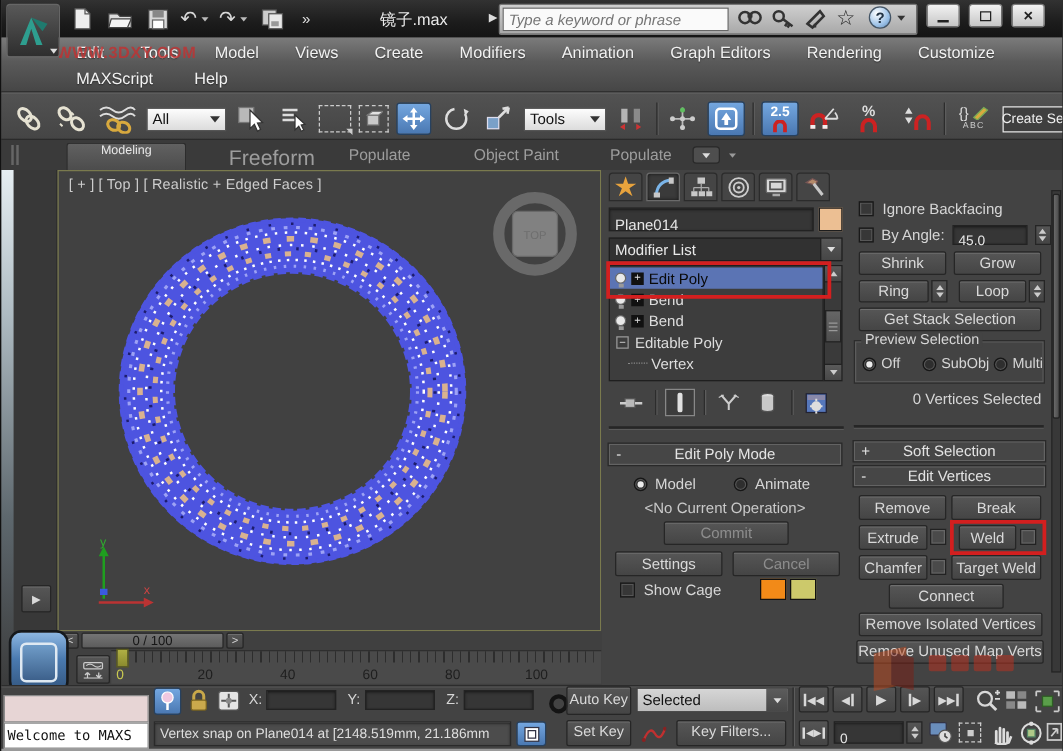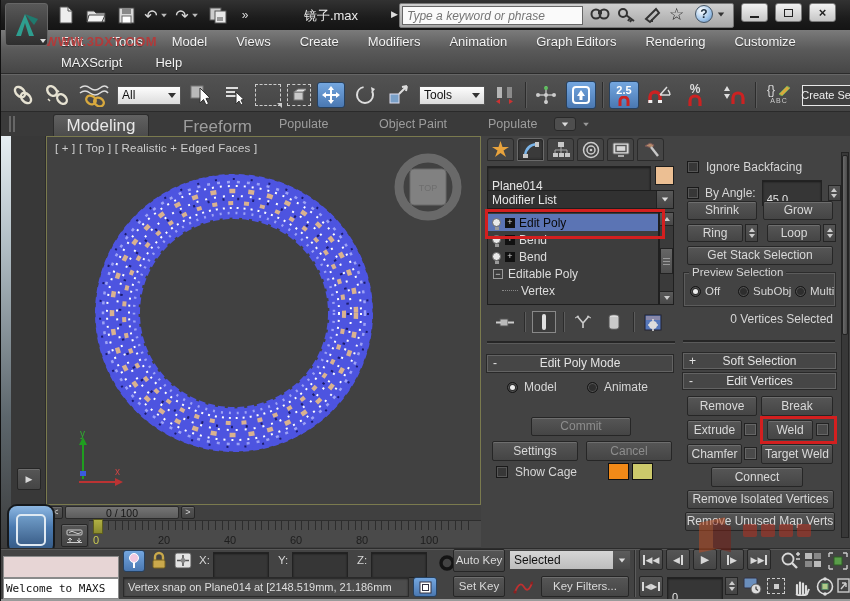--- a/index.html
+++ b/index.html
@@ -1,21 +1,21 @@
 <!DOCTYPE html>
 <html><head>
 <meta charset="utf-8">
 <style>
   *{margin:0;padding:0;box-sizing:border-box;font-family:"Liberation Sans",sans-serif}
   html,body{background:#222}
   #root{position:relative;width:850px;height:601px;background:#3e3e3e;overflow:hidden;border-left:1px solid #111}
   .abs{position:absolute}
   .btn{background:linear-gradient(#565656,#454545);border:1px solid #262626;box-shadow:inset 0 1px 0 #6e6e6e;color:#d9d9d9;font-size:12px;text-align:center;border-radius:2px;line-height:17px;cursor:default}
   .btn.dim{color:#8d8d8d}
-  .fld{background:#363636;border:1px solid #222;box-shadow:inset 0 1px 2px #1a1a1a;color:#e6e6e6;font-size:11px;padding:12px 4px}
+  .fld{background:#363636;border:1px solid #222;box-shadow:inset 0 1px 2px #1a1a1a;color:#e6e6e6;font-size:11px;padding:6px 4px}
   .roll{background:#464646;border:1px solid #636363;outline:1px solid #292929;color:#e3e3e3;font-size:12px;text-align:center}
   .chk{width:12px;height:12px;background:#373737;border:1px solid #191919;box-shadow:inset 0 0 0 1px #575757}
   .radio{width:11px;height:11px;border-radius:50%;background:#2e2e2e;border:1px solid #161616;box-shadow:inset 0 0 0 1px #555}
   .radio.on::after{content:"";display:block;width:5px;height:5px;border-radius:50%;background:#ededed;margin:2px auto}
   .lbl{color:#d6d6d6;font-size:12px;white-space:nowrap}
   .menuitem{color:#f2f2f2;font-size:13px;text-shadow:0 1px 1px rgba(0,0,0,.45);white-space:nowrap}
   .tbico{width:28px;height:26px;display:flex;align-items:center;justify-content:center;color:#d8d8d8}
   .bluebtn{background:linear-gradient(#74a7e0,#4a78b2);border:1px solid #27415f;border-radius:3px}
   .vsep{width:1px;background:#2c2c2c;box-shadow:1px 0 0 #5c5c5c}
   .spn{width:13px;display:flex;flex-direction:column;align-items:center;justify-content:space-evenly;background:linear-gradient(#555,#444);border:1px solid #252525}
@@ -275,21 +275,21 @@
           <span style="color:#ccc;font-size:7px;letter-spacing:1px">ABC</span>
         </div>
       <div style="width:80px;height:21px;border:1px solid #e8e8e8;background:#3f3f3f;color:#efefef;font-size:11px;display:flex;align-items:center;justify-content:center;white-space:nowrap">
           <span>Create Selection</span>
         </div>
     </div>
   </div>
 
   <div class="abs" style="left:0;top:112px;width:850px;height:24px;background:#3a3a3a">
     <div style="position:absolute;left:8px;top:4px;width:6px;height:16px;border-left:2px solid #666;border-right:2px solid #666"></div>
-    <div style="position:absolute;left:52px;top:2px;width:96px;height:22px;background:linear-gradient(#616161,#4c4c4c);border:1px solid #2c2c2c;border-bottom:none;border-radius:3px 3px 0 0;color:#e8e8e8;font-size:17px;display:flex;align-items:center;justify-content:center">
+    <div style="position:absolute;left:52px;top:2px;width:96px;height:22px;background:linear-gradient(#616161,#4c4c4c);border:1px solid #2c2c2c;border-bottom:none;border-radius:3px 3px 0 0;color:#e8e8e8;font-size:10px;display:flex;justify-content:center">
         <span>Modeling</span>
       </div>
     <span class="abs" style="left:182px;top:5px;color:#9d9d9d;font-size:17px">Freeform</span>
     <span class="abs" style="left:278px;top:5px;color:#9d9d9d;font-size:12.5px">Populate</span>
     <span class="abs" style="left:378px;top:5px;color:#9d9d9d;font-size:12.5px">Object Paint</span>
     <span class="abs" style="left:487px;top:5px;color:#9d9d9d;font-size:12.5px">Populate</span>
     <div style="position:absolute;left:553px;top:5px;width:22px;height:14px;background:#4e4e4e;border:1px solid #292929;border-radius:3px;display:flex;align-items:center;justify-content:center">
         <div class="ddarrow" style="border-top-color:#ddd;transform:scale(.8)"></div>
       </div>
     <span class="ddarrow abs" style="left:581px;top:10px;border-top-color:#999;transform:scale(.7)"></span>
@@ -477,20 +477,21 @@
     <span>Edit Poly Mode</span>
   </div>
   <div class="abs" style="left:506px;top:380px;display:flex;align-items:center;gap:6px">
     <div class="radio on"></div>
       <span class="lbl">Model</span>
   </div>
   <div class="abs" style="left:586px;top:380px;display:flex;align-items:center;gap:6px">
     <div class="radio"></div>
       <span class="lbl">Animate</span>
   </div>
+  <div class="abs lbl" style="left:486px;top:399px;width:186px;text-align:center;color:#c9c9c9">&lt;No Current Operation&gt;</div>
   <div class="abs btn dim" style="left:530px;top:417px;width:100px;height:19px"><span>Commit</span></div>
   <div class="abs btn" style="left:491px;top:441px;width:86px;height:20px;line-height:18px"><span>Settings</span></div>
   <div class="abs btn dim" style="left:585px;top:441px;width:86px;height:20px;line-height:18px"><span>Cancel</span></div>
   <div class="abs" style="left:495px;top:465px;display:flex;align-items:center;gap:7px">
     <div class="chk"></div>
     <span class="lbl">Show Cage</span>
   </div>
   <div class="abs" style="left:607px;top:463px;width:21px;height:17px;background:#f28a18;border:1px solid #111"></div>
   <div class="abs" style="left:631px;top:463px;width:21px;height:17px;background:#ccc96b;border:1px solid #111"></div>
 

